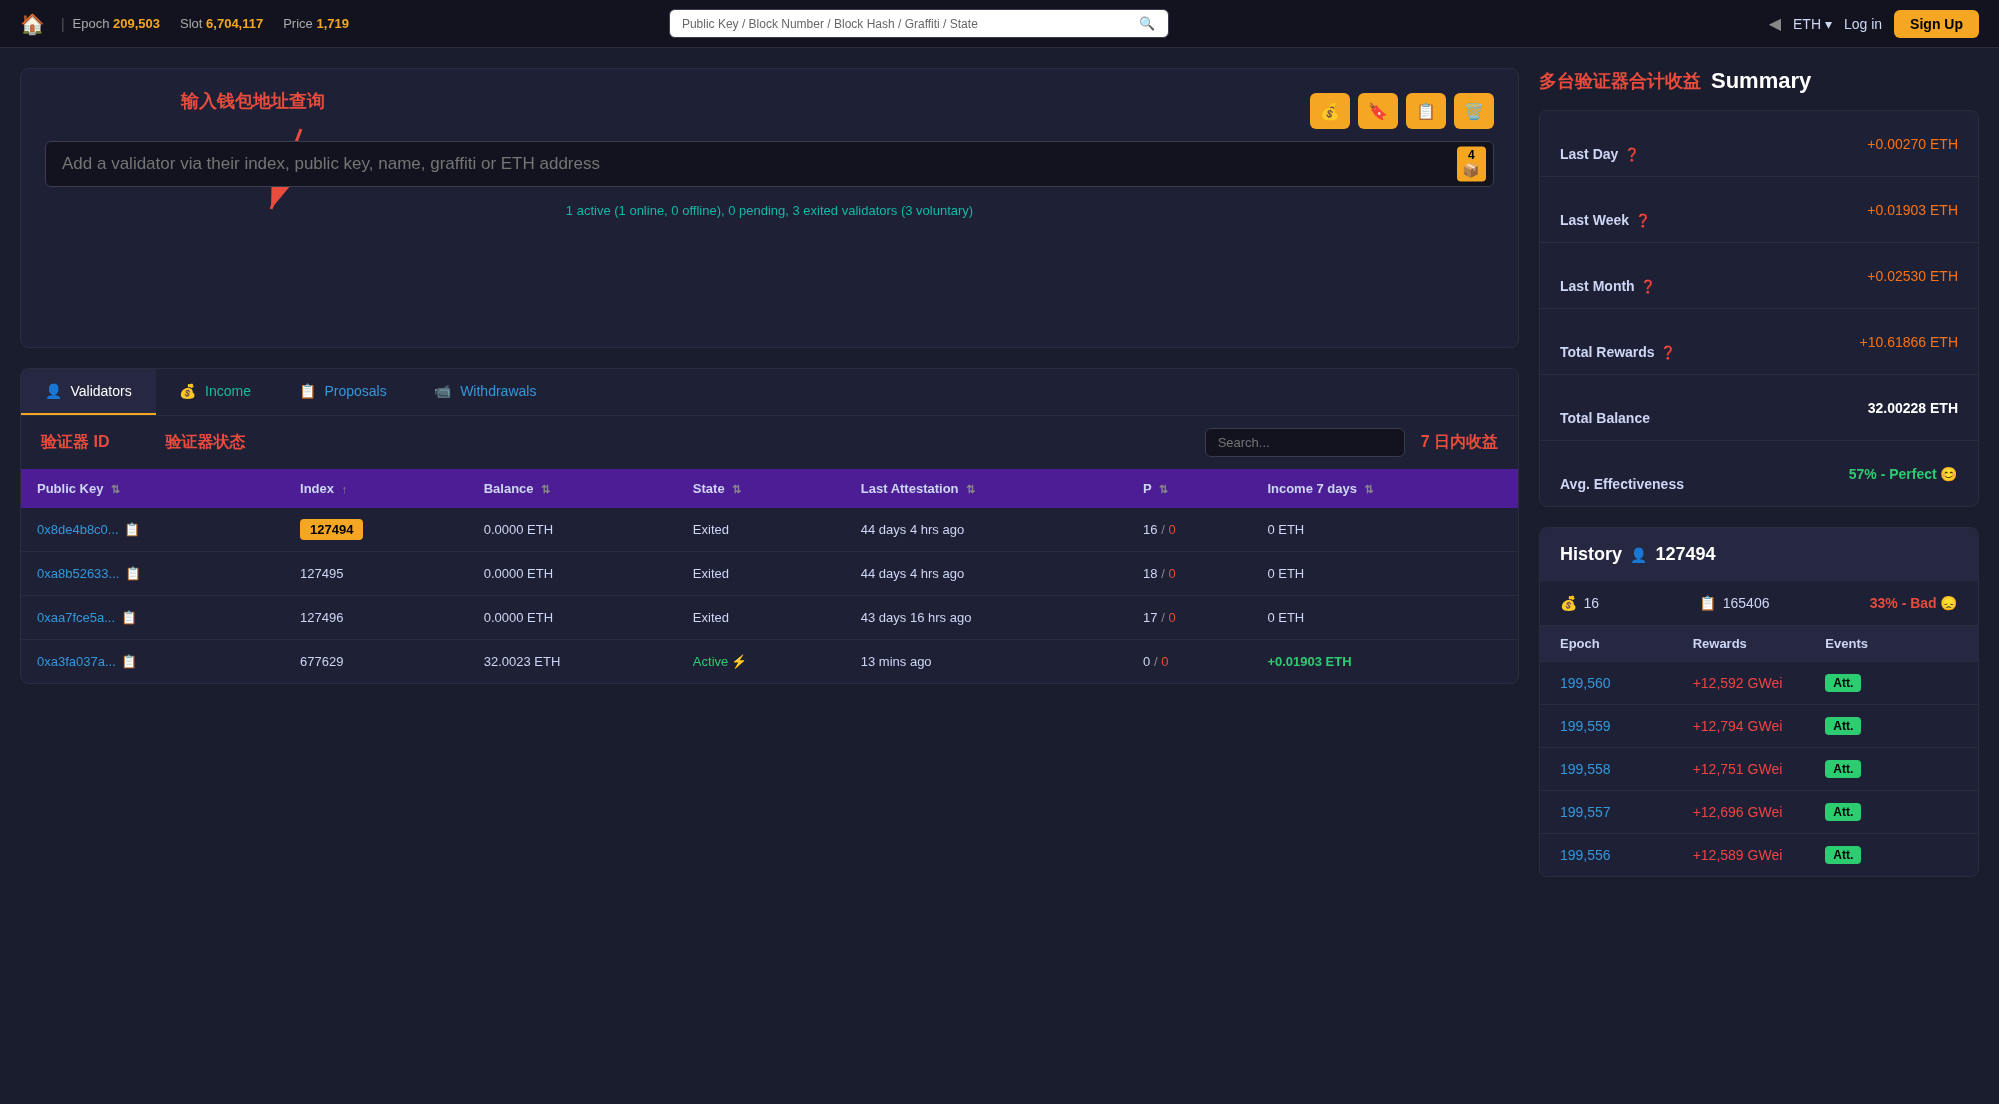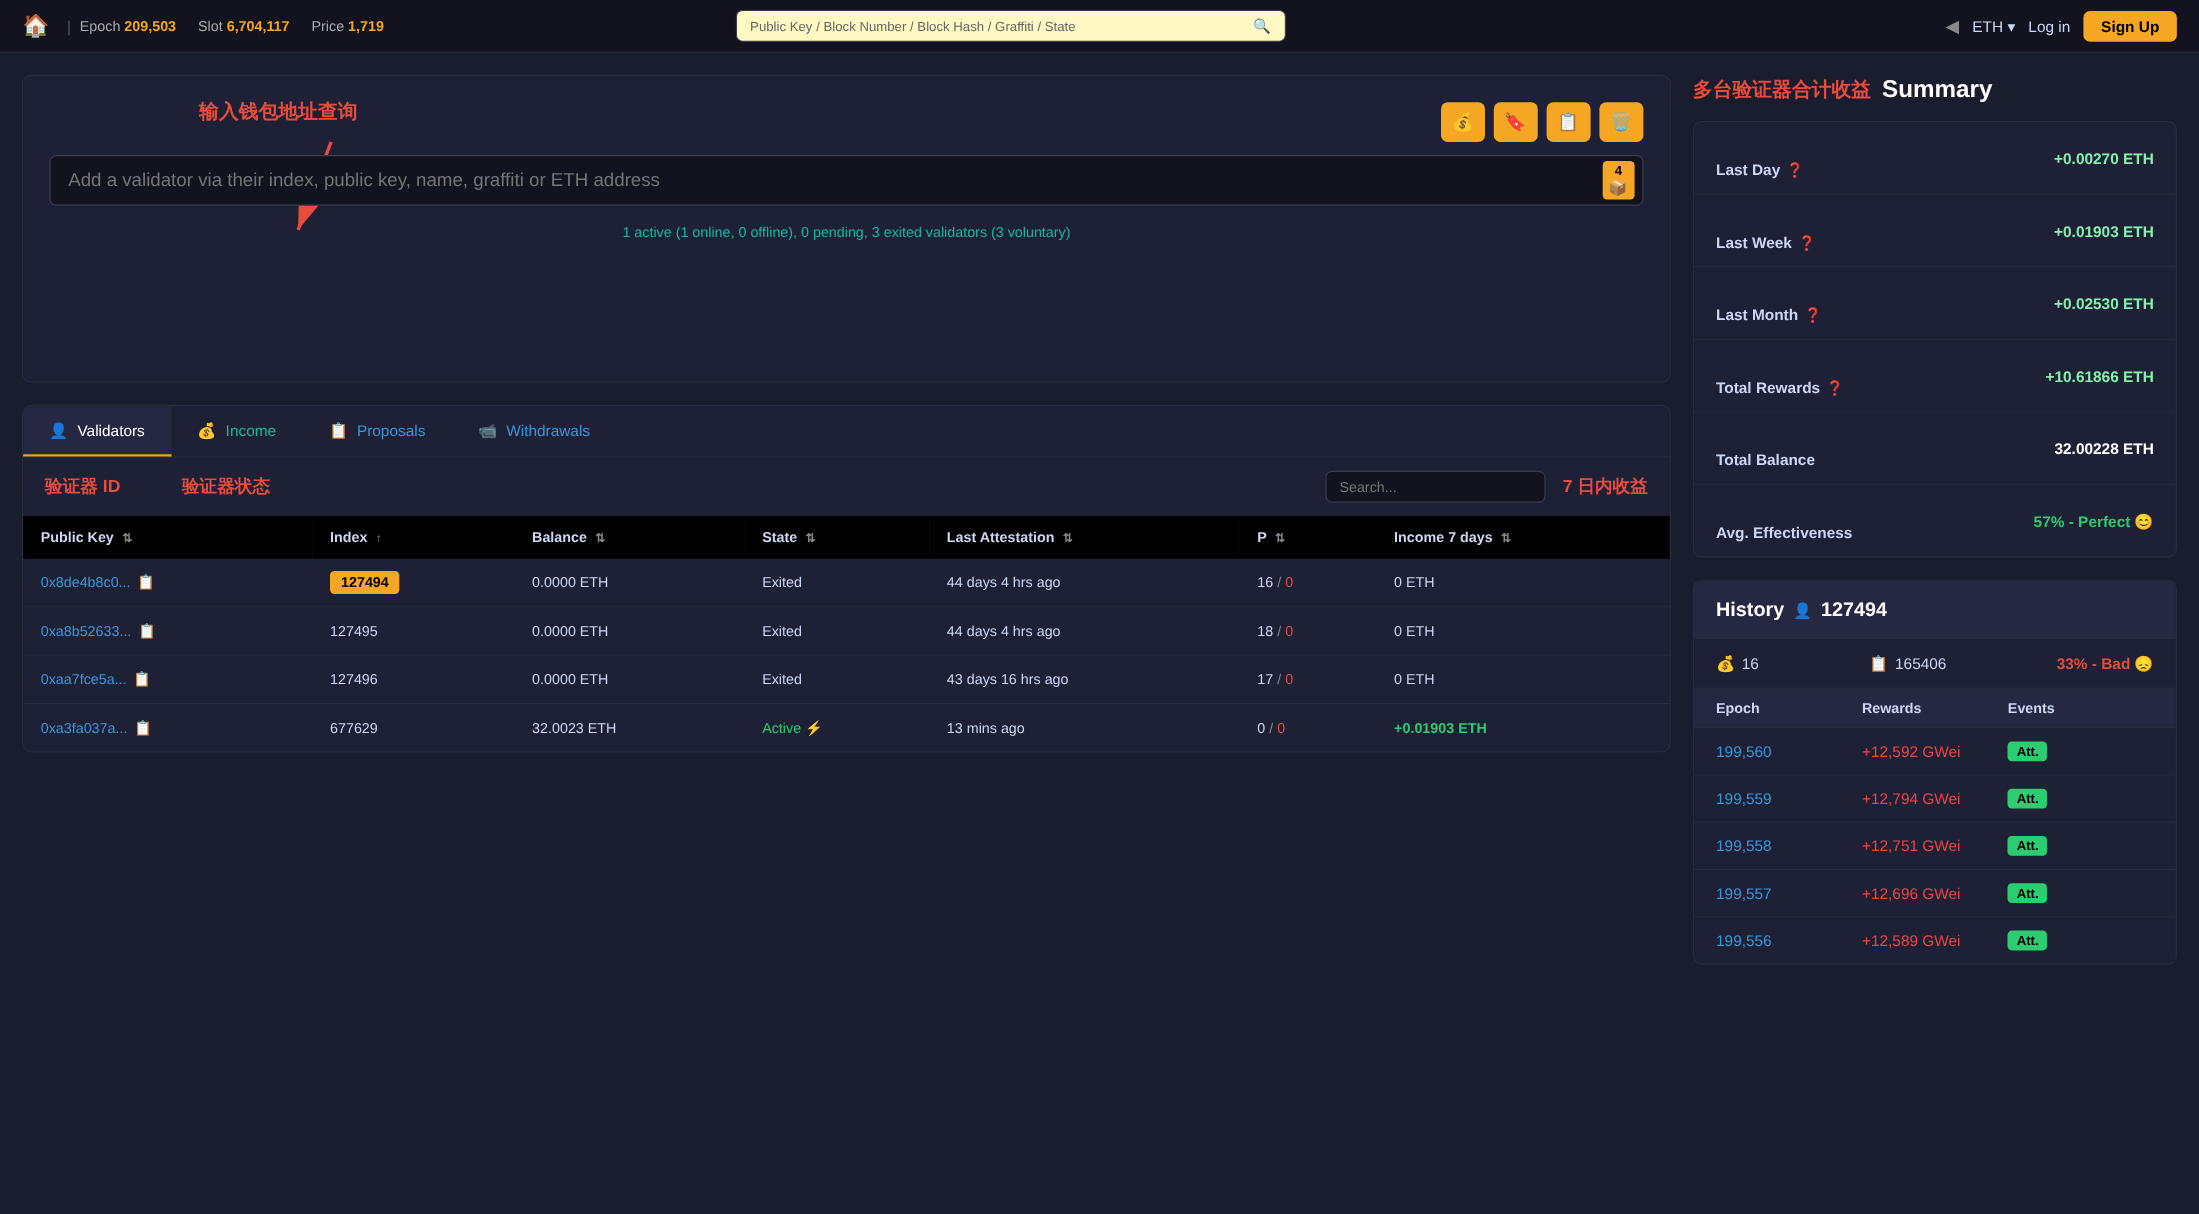--- a/index.html
+++ b/index.html
@@ -25,21 +25,21 @@
       font-size: 20px;
       margin-right: 8px;
       color: #f5a623;
     }
     .header-sep { color: #555; margin: 0 8px; }
     .header-stat { margin-right: 20px; font-size: 13px; color: #aaa; }
     .header-stat strong { color: #f5a623; font-weight: 600; }
     .header-search {
       flex: 1;
       max-width: 500px;
-      background: #fef9c3;
+      background: #ffffff;
       border: 1px solid #3a3d4e;
       border-radius: 6px;
       padding: 6px 12px;
       color: #888;
       font-size: 13px;
       display: flex;
       align-items: center;
       justify-content: space-between;
       margin: 0 auto;
     }
@@ -204,21 +204,21 @@
       display: flex;
       align-items: center;
       gap: 6px;
       margin-top: 21px;
     }
     .info-icon {
       color: #888;
       font-size: 13px;
       cursor: pointer;
     }
-    .summary-value-green { color: #86efac; font-weight: 700; }
+    .summary-value-green { color: #f97316; font-weight: 400; }
     .summary-value-white { color: #fff; font-weight: 600; }
     .summary-value-perfect { color: #2ecc71; font-weight: 700; }
 
     
     .tabs-section {
       background: #1e2035;
       border: 1px solid #2a2d3e;
       border-radius: 8px;
       overflow: hidden;
     }
@@ -269,21 +269,21 @@
       font-size: 13px;
       width: 200px;
       outline: none;
     }
 
     table {
       width: 100%;
       border-collapse: collapse;
     }
     thead tr {
-      background: #000000;
+      background: #4c1d95;
       margin-left: 36px;
     }
     th {
       padding: 12px 16px;
       text-align: left;
       font-weight: 700;
       color: #cdd6f4;
       font-size: 13px;
       white-space: nowrap;
     }

